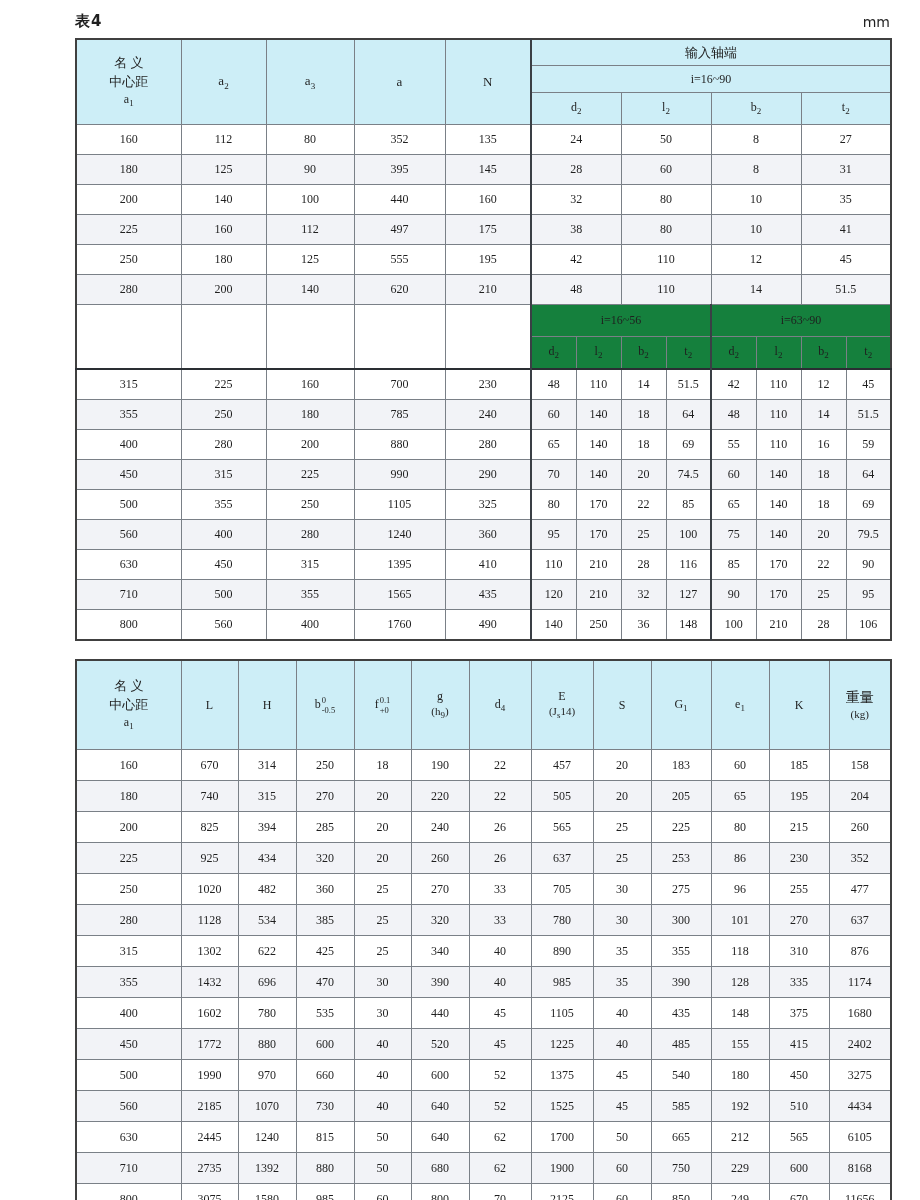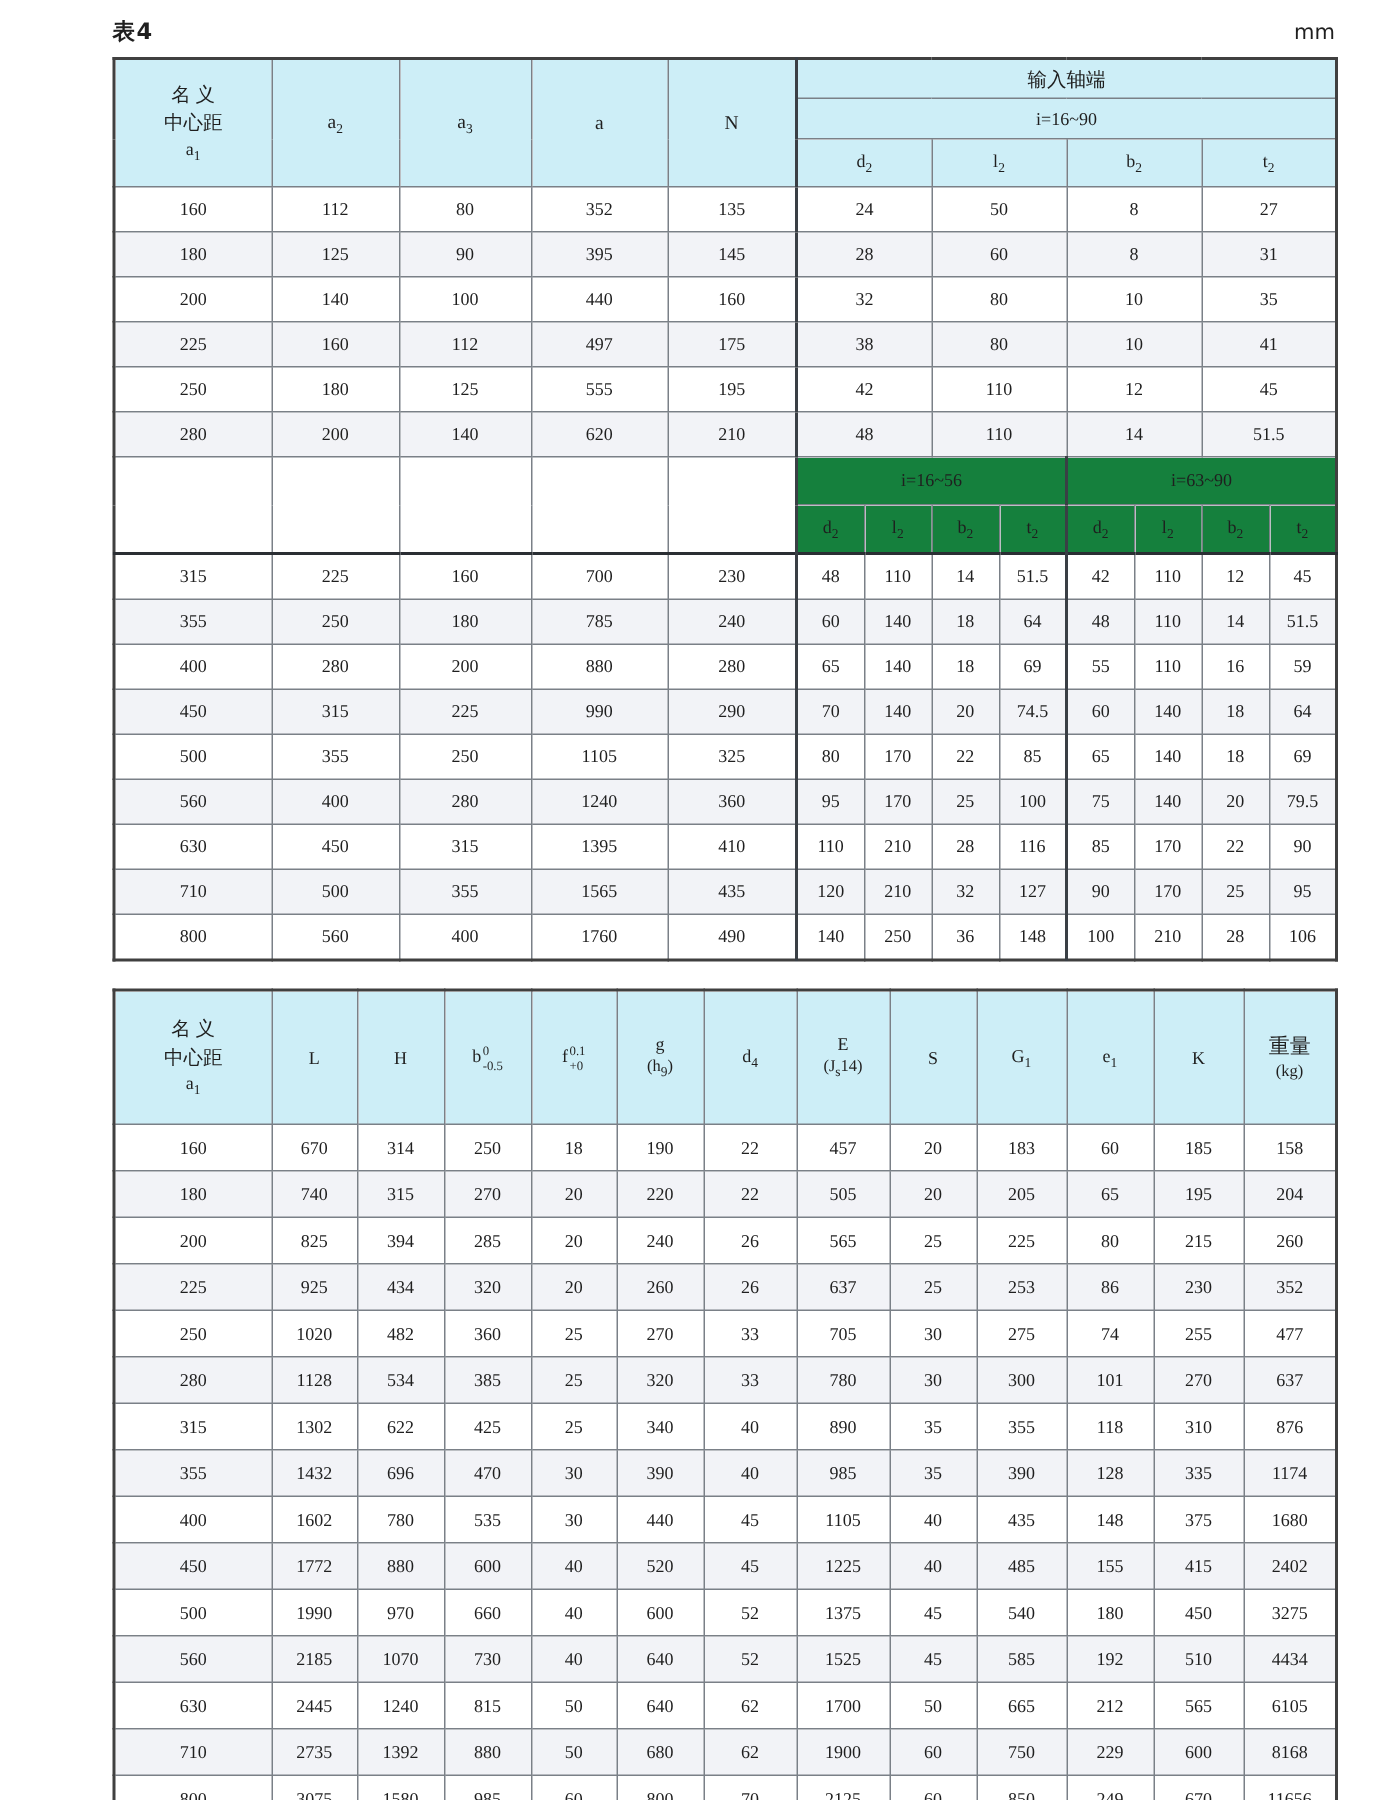--- a/index.html
+++ b/index.html
@@ -471,21 +471,21 @@
           <td>250</td>
           <td>1020</td>
           <td>482</td>
           <td>360</td>
           <td>25</td>
           <td>270</td>
           <td>33</td>
           <td>705</td>
           <td>30</td>
           <td>275</td>
-          <td>74</td>
+          <td>96</td>
           <td>255</td>
           <td>477</td>
         </tr>
         <tr class="stripe">
           <td>280</td>
           <td>1128</td>
           <td>534</td>
           <td>385</td>
           <td>25</td>
           <td>320</td>

